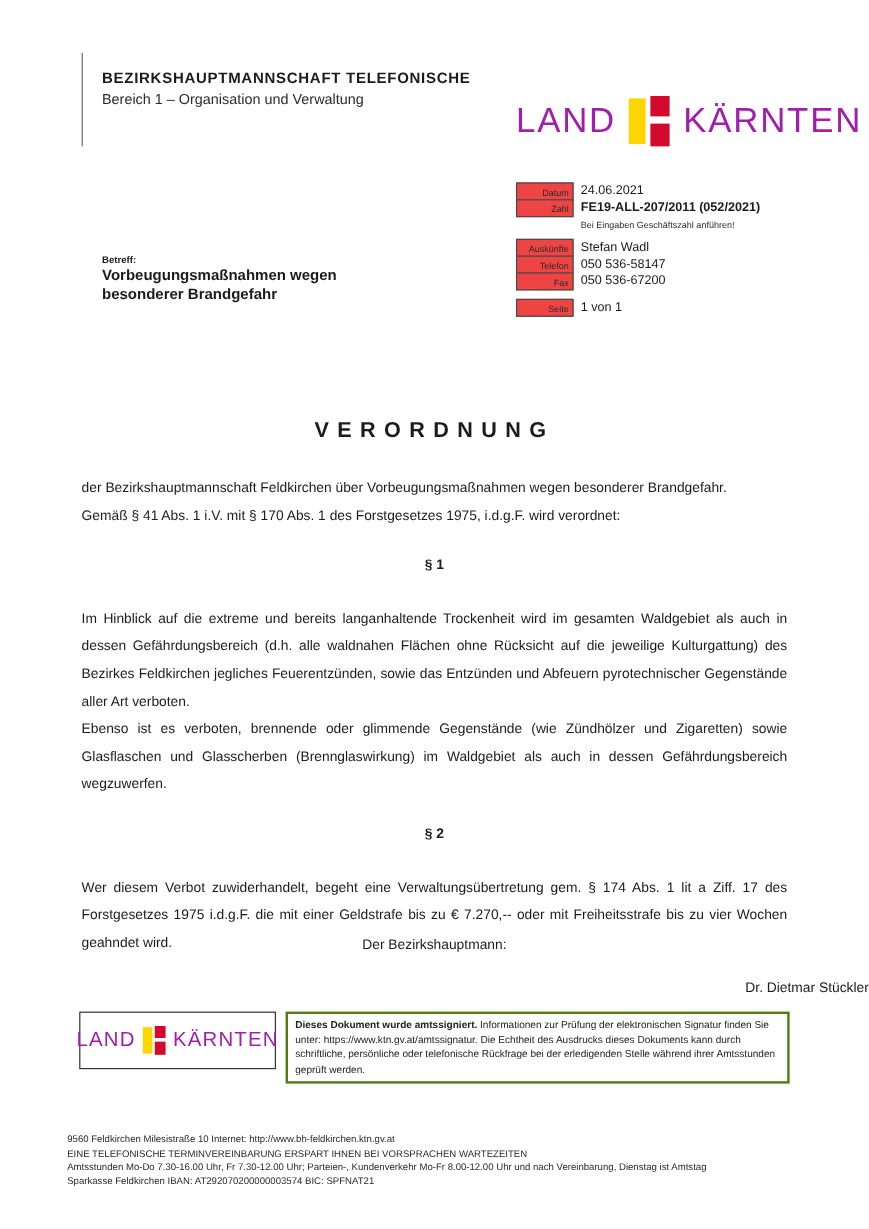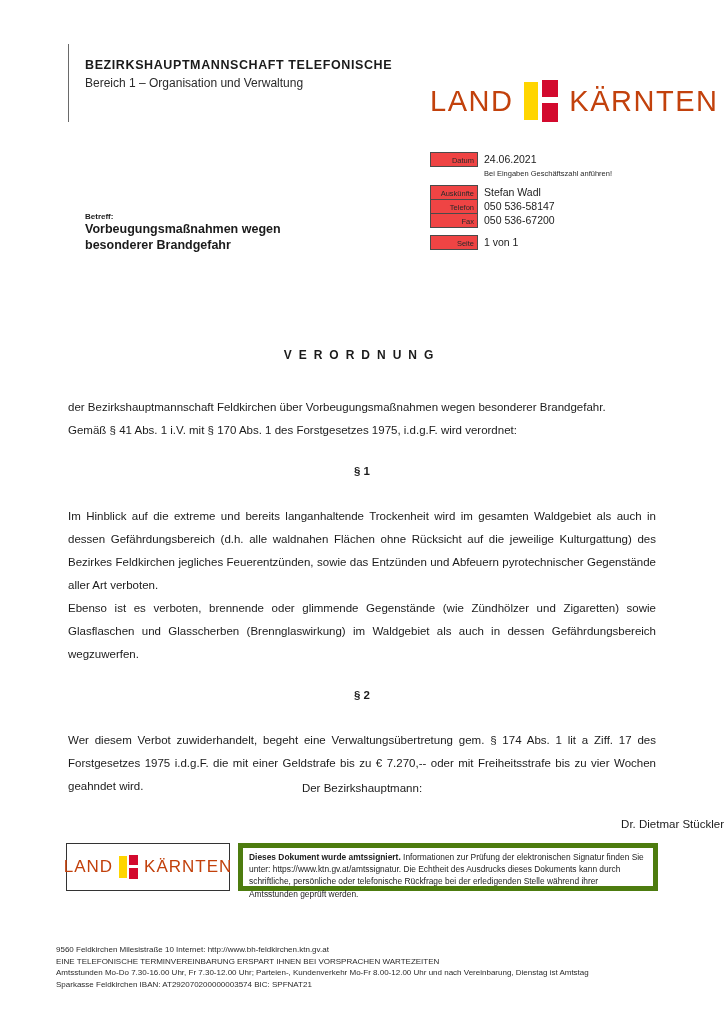--- a/index.html
+++ b/index.html
@@ -11,21 +11,21 @@
     font-family:"Liberation Sans",sans-serif;
     color:#1b1b1b;
     overflow:hidden;
   }
   
   .header-rule{position:absolute;left:68px;top:44px;width:1px;height:78px;background:#6a6a6a;}
   .header-block{position:absolute;left:85px;top:58px;}
   .header-org{font-weight:bold;font-size:12.5px;letter-spacing:.6px;white-space:nowrap;}
   .header-div{font-size:12px;margin-top:4px;color:#2a2a2a;}
   
-  .logo{display:flex;align-items:center;color:#c2410c;}
+  .logo{display:flex;align-items:center;color:#a21caf;}
   .logo-top{position:absolute;left:430px;top:80px;}
   .logo-word{font-size:29px;font-weight:400;letter-spacing:1.5px;}
   .mark{position:relative;width:34px;height:42px;margin:0 11px;}
   .mark .bar{position:absolute;left:0;top:2px;width:14px;height:38px;background:#FFD500;}
   .mark .sq-top{position:absolute;left:18px;top:0;width:16px;height:17px;background:#D30A2E;}
   .mark .sq-bot{position:absolute;left:18px;top:23px;width:16px;height:19px;background:#D30A2E;}
   
   .logo-small .logo-word{font-size:17px;letter-spacing:1px;}
   .logo-small .mark{width:19px;height:24px;margin:0 6px;}
   .logo-small .mark .bar{top:1px;width:8px;height:22px;}
@@ -42,35 +42,35 @@
   .meta-value{padding:0 0 0 6px;line-height:15px;white-space:nowrap;}
   .meta-value.bold{font-weight:bold;}
   .meta-note{font-size:7.5px;color:#2a2a2a;margin:3px 0 7px 54px;}
   .meta-gap{height:8px;}
   
   .subject{position:absolute;left:85px;top:212px;}
   .subject-label{font-size:8px;font-weight:bold;}
   .subject-line{font-size:12.5px;font-weight:bold;line-height:16px;}
   
   .doc-title{position:absolute;left:0;top:348px;width:724px;text-align:center;
-    font-weight:bold;font-size:12px;letter-spacing:7px;}
+    font-weight:bold;font-size:18px;letter-spacing:7px;}
   
   .body-text{position:absolute;left:68px;top:396px;width:588px;
     font-size:11.5px;line-height:23px;text-align:justify;}
   .body-text p{margin:0;}
   .sec-head{text-align:center;font-weight:bold;margin:18px 0 22px 0;}
   .intro{margin-bottom:0;}
   
   .signature{position:absolute;left:0;top:782px;width:724px;text-align:center;font-size:11.5px;}
   .sign-name{margin-top:24px;text-align:right;}
   
   .amtsbox-row{position:absolute;left:66px;top:843px;width:592px;display:flex;gap:8px;}
   .amts-logo-cell{box-sizing:border-box;border:1px solid #333;width:164px;height:48px;
     display:flex;align-items:center;justify-content:center;}
-  .amts-text-cell{box-sizing:border-box;border:5px solid #4d7c0f;flex:1;height:48px;
+  .amts-text-cell{box-sizing:border-box;border:2px solid #4d7c0f;flex:1;height:60px;
     padding:3px 6px;font-size:8.4px;line-height:12.2px;color:#222;}
   .amts-lead{font-weight:bold;}
   
   .footer{position:absolute;left:56px;top:944px;width:600px;font-size:8px;line-height:11.5px;color:#2a2a2a;}
 </style>
 </head>
 <body>
 
 <div class="page">
 
@@ -87,20 +87,24 @@
       <span class="sq-top" style="background: rgb(211, 10, 46);"></span>
       <span class="sq-bot" style="background: rgb(211, 10, 46);"></span>
     </span>
     <span class="logo-word">KÄRNTEN</span>
   </div>
 
   <div class="meta">
     <div class="meta-row">
       <span class="meta-label">Datum</span>
       <span class="meta-value">24.06.2021</span>
+    </div>
+    <div class="meta-row">
+      <span class="meta-label">Zahl</span>
+      <span class="meta-value bold">FE19-ALL-207/2011 (052/2021)</span>
     </div>
     <div class="meta-note">Bei Eingaben Geschäftszahl anführen!</div>
     <div class="meta-row">
       <span class="meta-label">Auskünfte</span>
       <span class="meta-value">Stefan Wadl</span>
     </div>
     <div class="meta-row">
       <span class="meta-label">Telefon</span>
       <span class="meta-value">050 536-58147</span>
     </div>

